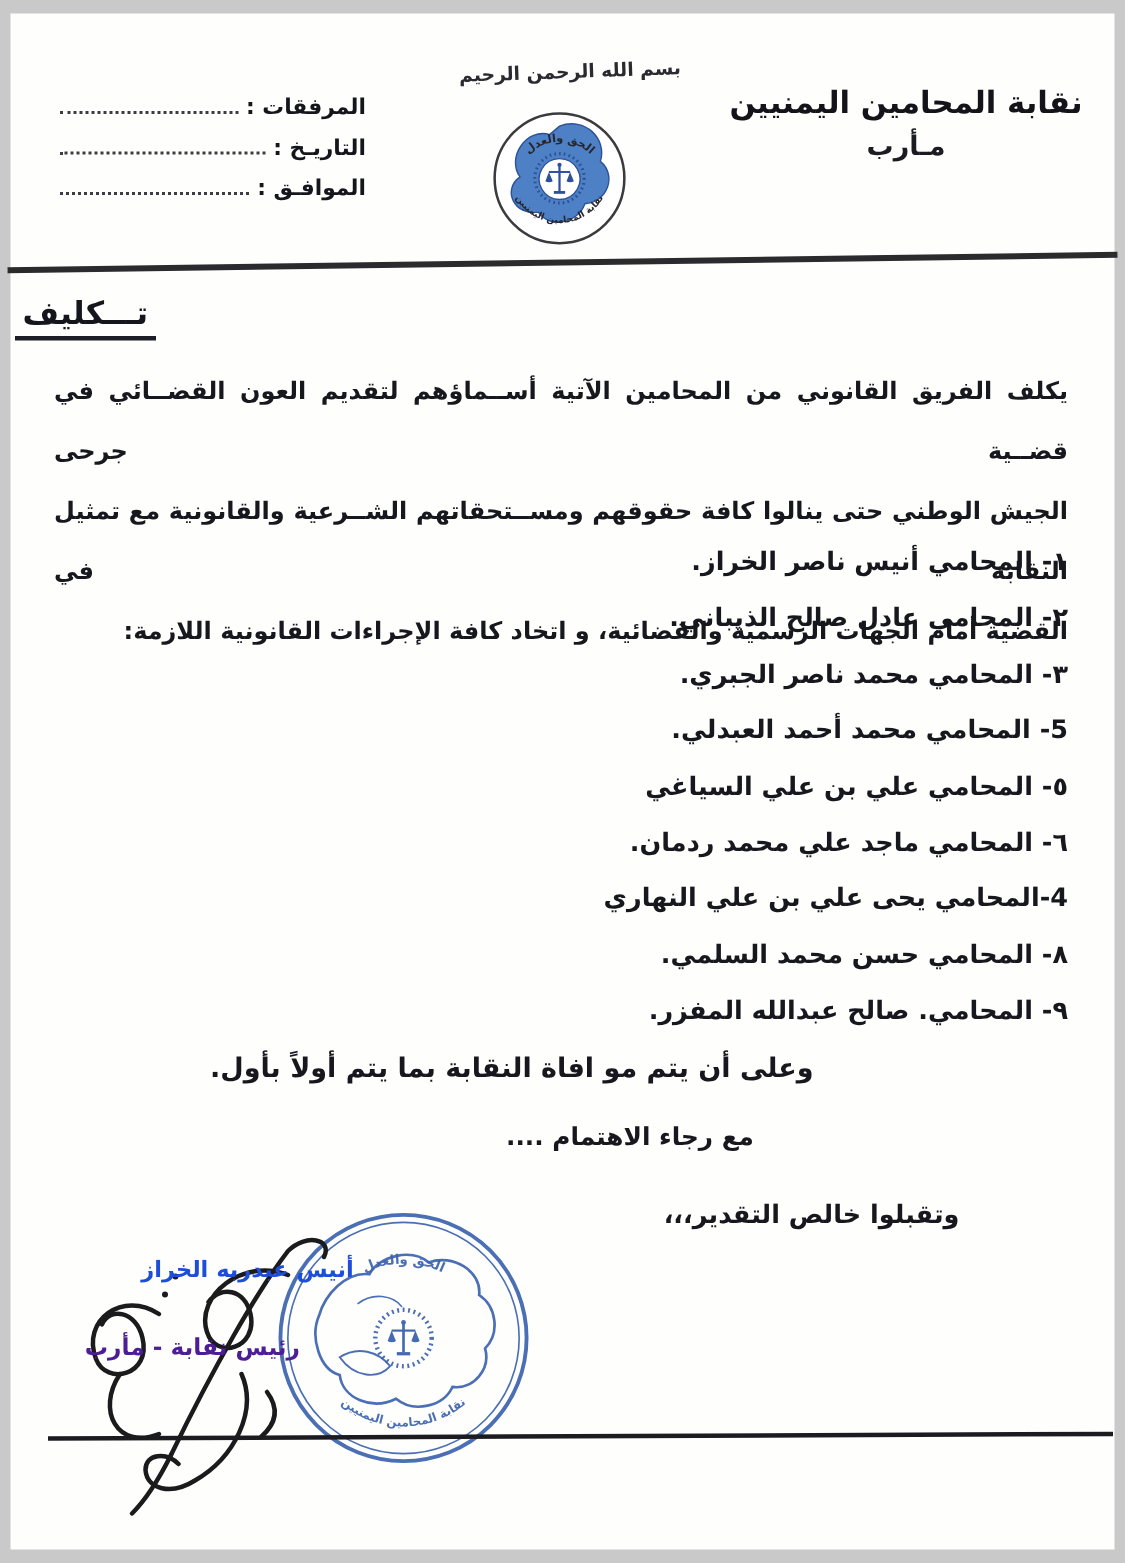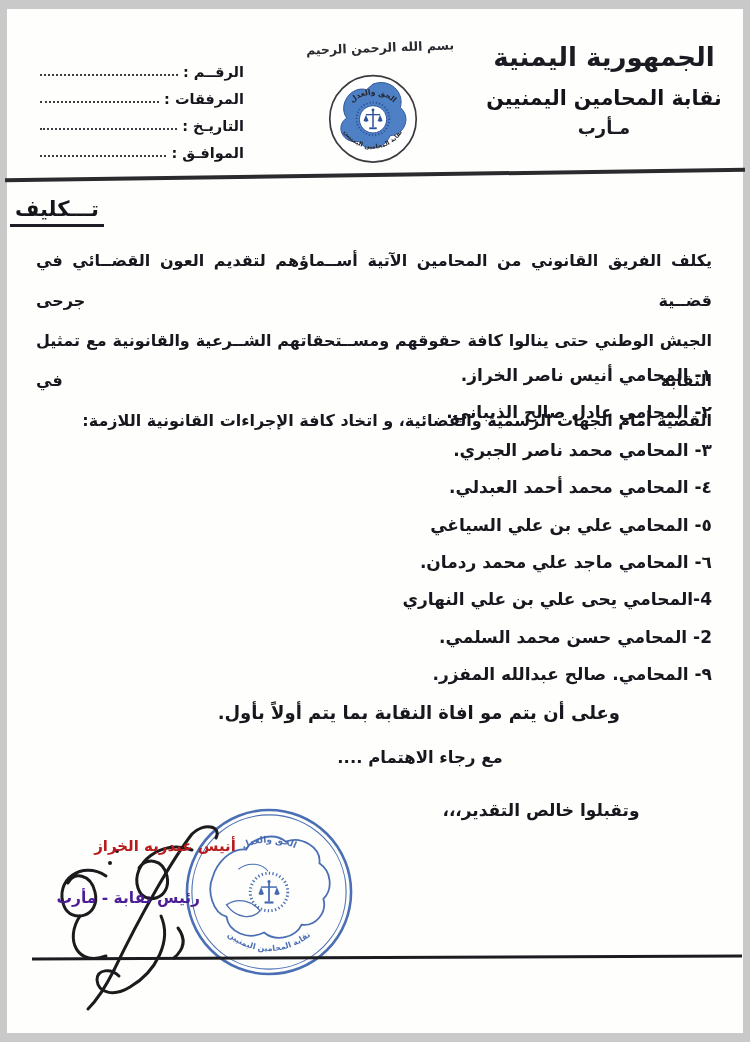--- a/index.html
+++ b/index.html
@@ -37,52 +37,48 @@
   
   .body-text{right:38px;top:241px;width:676px;direction:rtl;font-size:16px;
     font-weight:bold;line-height:40px;color:#17171e;}
   .body-line-just{text-align:justify;text-align-last:justify;-moz-text-align-last:justify;}
   .body-line-end{text-align:right;}
 
   .lawyer-list{right:38px;top:357px;direction:rtl;font-size:17px;font-weight:bold;
     line-height:37.4px;text-align:right;color:#17171e;}
 
   
-  .closing-1{left:140px;top:702px;width:480px;text-align:right;direction:rtl;
+  .closing-1{left:140px;top:702px;width:480px;text-align:left;direction:rtl;
     font-size:18px;font-weight:bold;}
   .closing-2{left:280px;top:748px;width:280px;text-align:center;direction:rtl;
     font-size:16.5px;font-weight:bold;}
   .closing-3{left:425px;top:800px;width:232px;text-align:center;direction:rtl;
     font-size:17px;font-weight:bold;}
 
   
   .stamp-box{left:183px;top:806px;width:173px;height:173px;}
   .sig-scribble{left:20px;top:820px;width:252px;height:194px;z-index:3;}
   .sig-name{left:84px;top:837px;width:162px;text-align:center;direction:rtl;
-    font-size:15px;font-weight:bold;z-index:4;color:#b91c1c;}
+    font-size:15px;font-weight:bold;z-index:4;color:#1d4ed8;}
   .sig-role{left:40px;top:889px;width:160px;text-align:right;direction:rtl;
     font-size:15.5px;font-weight:bold;z-index:4;color:#4c1d95;}
 
   
   .footer-rule{left:32px;top:956px;width:710px;height:3px;background:#1c1c20;
     transform:rotate(-0.25deg);z-index:2;}
   .footer-text{left:165px;top:974px;width:580px;text-align:center;direction:rtl;
     font-size:13.5px;font-weight:bold;color:#15151b;}
 </style>
 </head>
 <body>
 
 <div class="stage">
   <div class="page"></div>
 
   <div class="abs hdr-fields">
-    <div class="field-row">
-      <span class="field-label">الرقــم :</span>
-      <span class="field-dots"></span>
-    </div>
     <div class="field-row">
       <span class="field-label">المرفقات :</span>
       <span class="field-dots"></span>
     </div>
     <div class="field-row">
       <span class="field-label">التاريـخ :</span>
       <span class="field-dots"></span>
     </div>
     <div class="field-row">
       <span class="field-label">الموافـق :</span>
@@ -108,46 +104,45 @@
     <text font-size="8" fill="#26262c" font-weight="bold">
       <textPath href="#logoTopArc" startOffset="50%" text-anchor="middle">الحق والعدل</textPath>
     </text>
     <path id="logoBottomArc" d="M15,56 A36,36 0 0 0 85,56" fill="none"></path>
     <text font-size="6.5" fill="#26262c" font-weight="bold">
       <textPath href="#logoBottomArc" startOffset="50%" text-anchor="middle">نقابة المحامين اليمنيين</textPath>
     </text>
   </svg>
 
   <div class="abs org-block">
-    <div class="republic-title">الجمهورية اليمنية</div>
     <div class="org-name">نقابة المحامين اليمنيين</div>
     <div class="org-branch">مـأرب</div>
   </div>
 
   <div class="abs hdr-rule"></div>
 
   <div class="abs doc-title">
     <span>تـــكليف</span>
   </div>
 
   <div class="abs body-text">
     <div class="body-line-just">يكلف الفريق القانوني من المحامين الآتية أســماؤهم لتقديم العون القضــائي في قضــية جرحى</div>
     <div class="body-line-just">الجيش الوطني حتى ينالوا كافة حقوقهم ومســتحقاتهم الشــرعية والقانونية مع تمثيل النقابة في</div>
     <div class="body-line-end">القضية أمام الجهات الرسمية والقضائية، و اتخاد كافة الإجراءات القانونية اللازمة:</div>
   </div>
 
   <div class="abs lawyer-list">
     <div>١- المحامي  أنيس ناصر الخراز.</div>
     <div>٢- المحامي  عادل صالح الذيباني.</div>
     <div>٣- المحامي  محمد ناصر الجبري.</div>
-    <div>٤- المحامي محمد أحمد العبدلي.</div>
+    <div>5- المحامي محمد أحمد العبدلي.</div>
     <div>٥- المحامي  علي بن علي السياغي</div>
     <div>٦- المحامي  ماجد علي محمد ردمان.</div>
     <div>4-المحامي  يحى علي بن علي النهاري</div>
-    <div>2- المحامي حسن محمد السلمي.</div>
+    <div>٨- المحامي حسن محمد السلمي.</div>
     <div>٩- المحامي. صالح عبدالله المفزر.</div>
   </div>
 
   <div class="abs closing-1">وعلى أن يتم مو افاة النقابة بما يتم أولاً بأول.</div>
   <div class="abs closing-3">وتقبلوا خالص التقدير،،،</div>
   <div class="abs closing-2">مع رجاء الاهتمام ....</div>
 
   <svg class="abs stamp-box" viewBox="0 0 175 175">
     <g stroke="#3c63ae" fill="none" opacity="0.92">
       <circle cx="87" cy="87" r="83" stroke-width="2.6"></circle>

